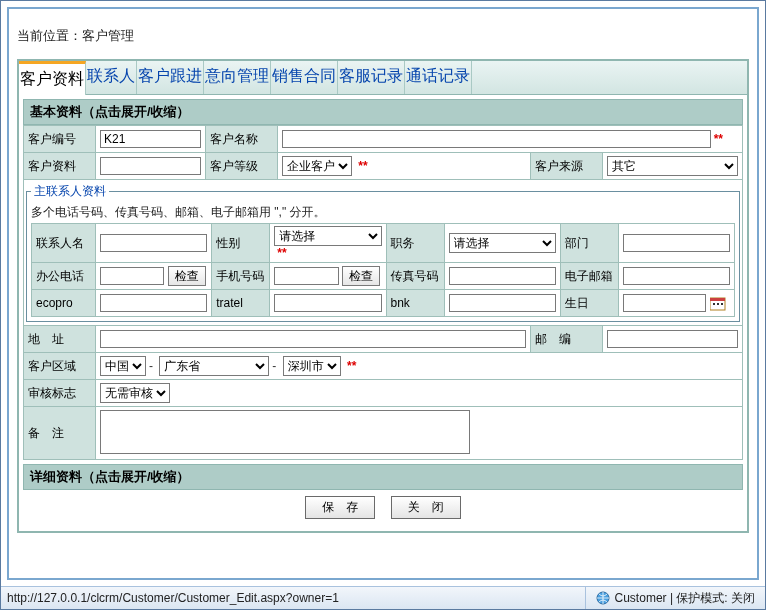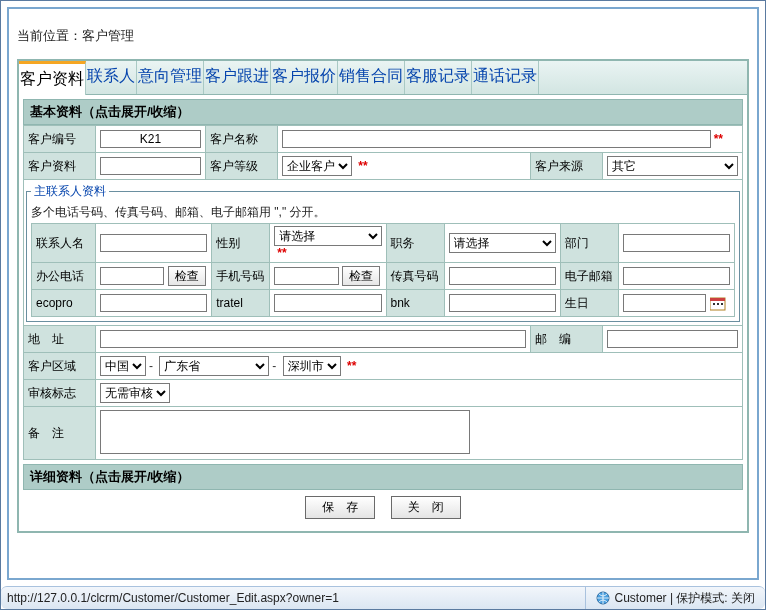--- a/index.html
+++ b/index.html
@@ -29,21 +29,21 @@
   .req{ color:#d00; font-weight:bold; padding-left:3px;}
   fieldset.contact{ border:1px solid #6a8fa0; margin:3px 2px; padding:2px 4px 4px 4px;}
   fieldset.contact legend{ color:#0645ad; font-size:12px; padding:0 3px;}
   .hint{ font-size:12px; color:#222; padding:2px 0;}
   button.small{ border:1px solid #797979; background:linear-gradient(to bottom,#fff,#e6e6e6); height:20px; font-size:12px; padding:0 6px; cursor:pointer;}
   .date-icon{ display:inline-block; width:16px; height:15px; vertical-align:middle;}
   .date-icon svg{width:16px;height:15px;display:block;}
   textarea{ border:1px solid #797979; font-size:12px; resize:none; box-sizing:border-box;}
   .buttons-row{ text-align:center; padding:6px 0;}
   .buttons-row button{ border:1px solid #6a6a6a; background:linear-gradient(to bottom,#fff,#e4e4e4); padding:2px 16px; font-size:12px; margin:0 6px; cursor:pointer;}
-  .statusbar{ height:22px; border-top:1px solid #a9c2de; background:linear-gradient(to bottom,#f2f6fb,#dbe6f2); display:flex; align-items:center; font-size:12px; color:#222;border-radius:6px;}
+  .statusbar{ height:22px; border-top:1px solid #a9c2de; background:linear-gradient(to bottom,#f2f6fb,#dbe6f2); display:flex; align-items:center; font-size:12px; color:#222;}
   .statusbar .url{ flex:1; padding:0 6px; overflow:hidden; text-overflow:ellipsis; white-space:nowrap;}
   .statusbar .sec{ display:flex; align-items:center; border-left:1px solid #a9c2de; padding:0 10px; height:100%;}
   .globe{ width:14px;height:14px; margin-right:5px;}
   .spacer{ flex:1;}
   .dash{ padding:0 3px; color:#333;}
 </style>
 </head>
 <body>
 
 <div class="window">
@@ -53,23 +53,22 @@
     <div class="inner">
 
       <div class="breadcrumb">
         <span>当前位置：</span><span>客户管理</span>
       </div>
 
       <div class="tabs-wrap">
         <div class="tabs">
           <div class="tab active">客户资料</div>
           <div class="tab">联系人</div>
+          <div class="tab">客户跟进</div>
           <div class="tab">意向管理</div>
-          <div class="tab">客户跟进</div>
-          <div class="tab">客户报价</div>
           <div class="tab">销售合同</div>
           <div class="tab">客服记录</div>
           <div class="tab">通话记录</div>
         </div>
       </div>
 
       <div class="content">
 
         <div class="section-title">基本资料（点击展开/收缩）</div>
 
@@ -78,21 +77,21 @@
               <col style="width:72px">
               <col style="width:110px">
               <col style="width:72px">
               <col>
               <col style="width:72px">
               <col style="width:140px">
             </colgroup>
           <tbody>
               <tr>
             <td class="lab">客户编号</td>
-            <td><input type="text" style="width: 100%; text-align: center;" value="K21"></td>
+            <td><input type="text" style="width: 100%;" value="K21"></td>
             <td class="lab">客户名称</td>
             <td colspan="3"><input type="text" style="width: 94%;" value=""><span class="req">**</span></td>
           </tr>
           <tr>
             <td class="lab">客户资料</td>
             <td><input type="text" style="width: 100%;" value=""></td>
             <td class="lab">客户等级</td>
             <td>
               <select><option>企业客户</option></select>
               <span class="req">**</span>

